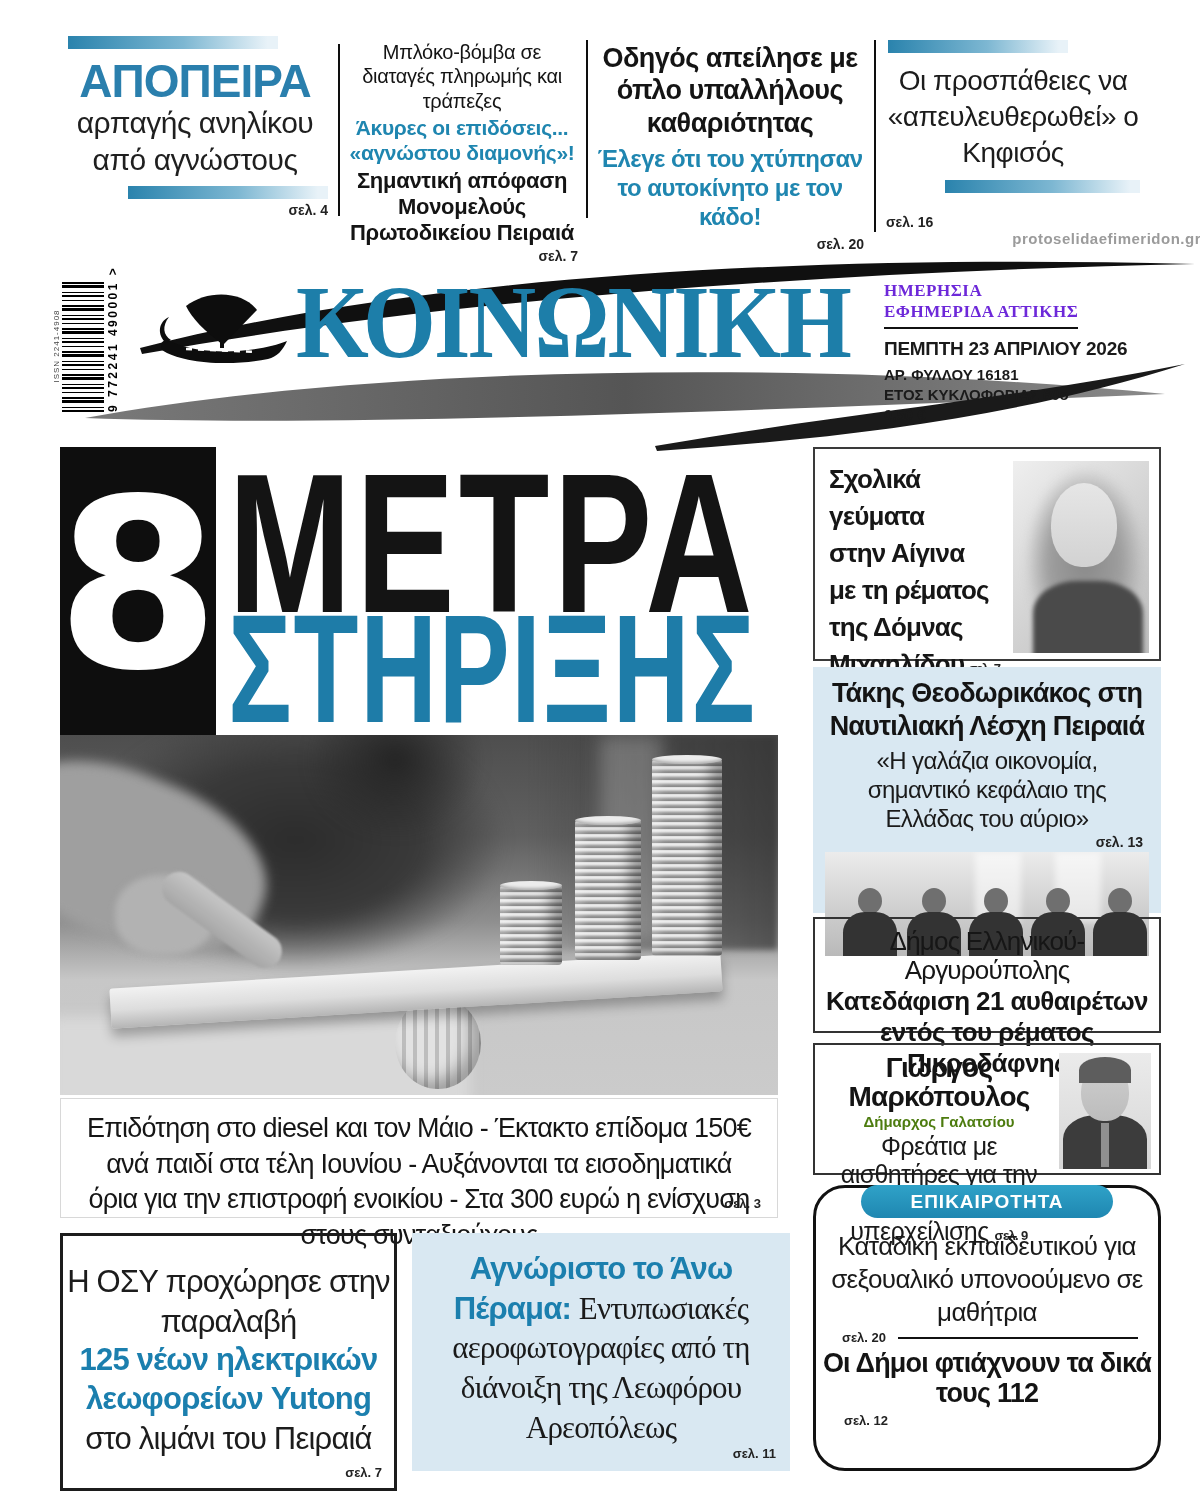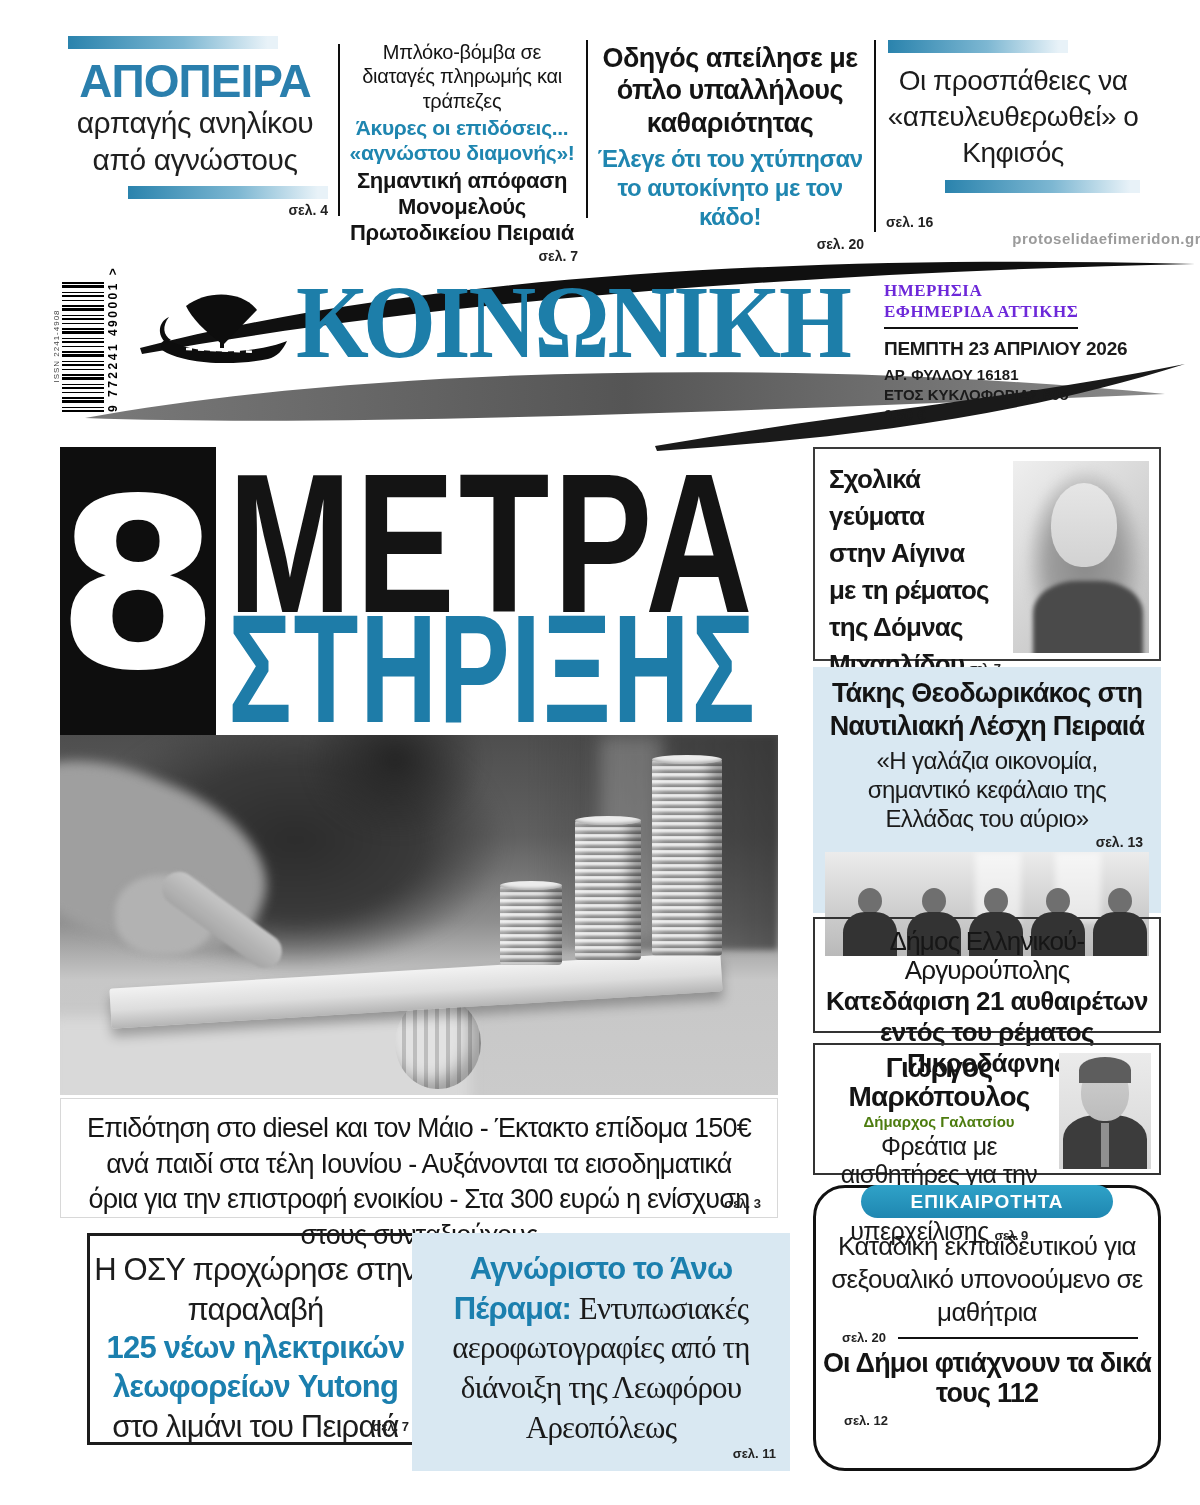--- a/index.html
+++ b/index.html
@@ -124,21 +124,21 @@
   .pill{position:absolute;left:50%;top:-3px;transform:translateX(-50%);width:252px;height:33px;background:linear-gradient(180deg,#2fa2c8 0%,#1f87b1 100%);border-radius:17px;color:#fff;font-size:19px;font-weight:700;letter-spacing:1px;line-height:33px;}
   .rbox5-t1{font-size:26px;font-weight:400;letter-spacing:-0.6px;line-height:1.26;color:#1a1a1a;margin-top:42px;}
   .rbox5-row{display:flex;align-items:center;margin-top:2px;}
   .rbox5-row .pageref{font-size:13px;margin-left:26px;}
   .rbox5-row .rule{flex:1;border-top:2px solid #111;margin:0 20px 0 12px;}
   .rbox5-t2{font-size:27px;font-weight:700;letter-spacing:-0.8px;color:#141414;margin-top:4px;line-height:1.1;}
   .rbox5-q2{font-size:26px;font-weight:400;letter-spacing:-0.6px;color:#1a1a1a;line-height:1.2;margin-top:2px;}
   .rbox5-p2{text-align:left;margin:4px 0 0 28px;font-size:13px;font-weight:700;}
 
   
-  .bleft{left:60px;top:1233px;width:337px;height:212px;border:3px solid #1c1c1c;box-sizing:border-box;text-align:center;padding-top:14px;margin-left:27px;}
+  .bleft{left:60px;top:1233px;width:337px;height:258px;border:3px solid #1c1c1c;box-sizing:border-box;text-align:center;padding-top:26px;}
   .bleft-p1,.bleft-p3{font-size:31px;font-weight:400;letter-spacing:-0.8px;color:#1c1c1c;line-height:1.28;}
   .bleft-p2{font-size:31px;font-weight:700;letter-spacing:-0.8px;color:#1b7fae;line-height:1.25;}
   .bleft .pageref{position:absolute;right:12px;bottom:8px;font-size:13px;}
   .bmid{left:412px;top:1233px;width:378px;height:238px;background:#d9e8f2;box-sizing:border-box;text-align:center;padding:16px 16px 8px;}
   .bmid-text{font-size:31px;line-height:1.28;letter-spacing:-0.8px;}
   .bmid-lead{color:#1b7fae;font-weight:700;}
   .bmid-rest{color:#1a1a1a;font-weight:400;font-family:Liberation Serif, serif;}
   .bmid .pageref{position:absolute;right:14px;bottom:10px;font-size:13px;}
 </style>
 </head>

